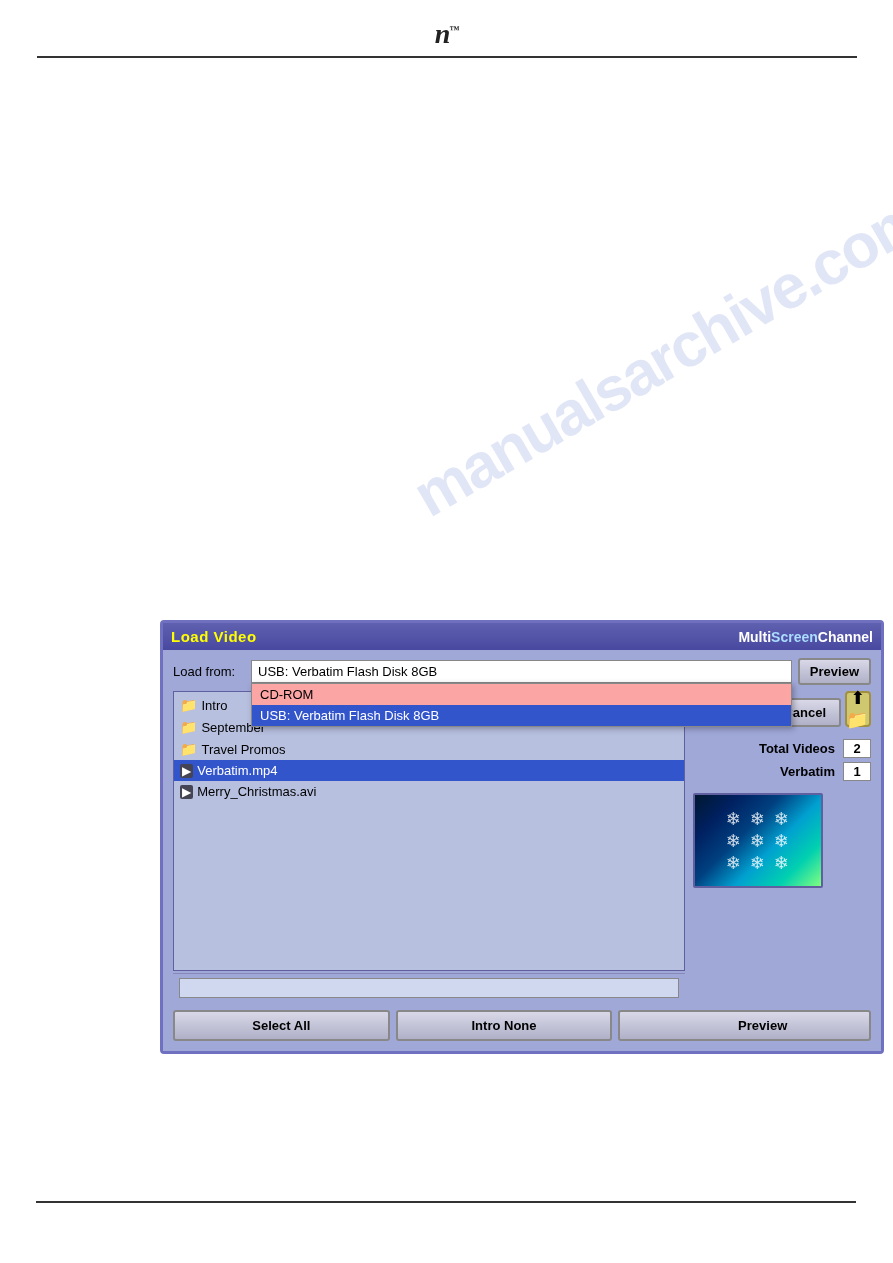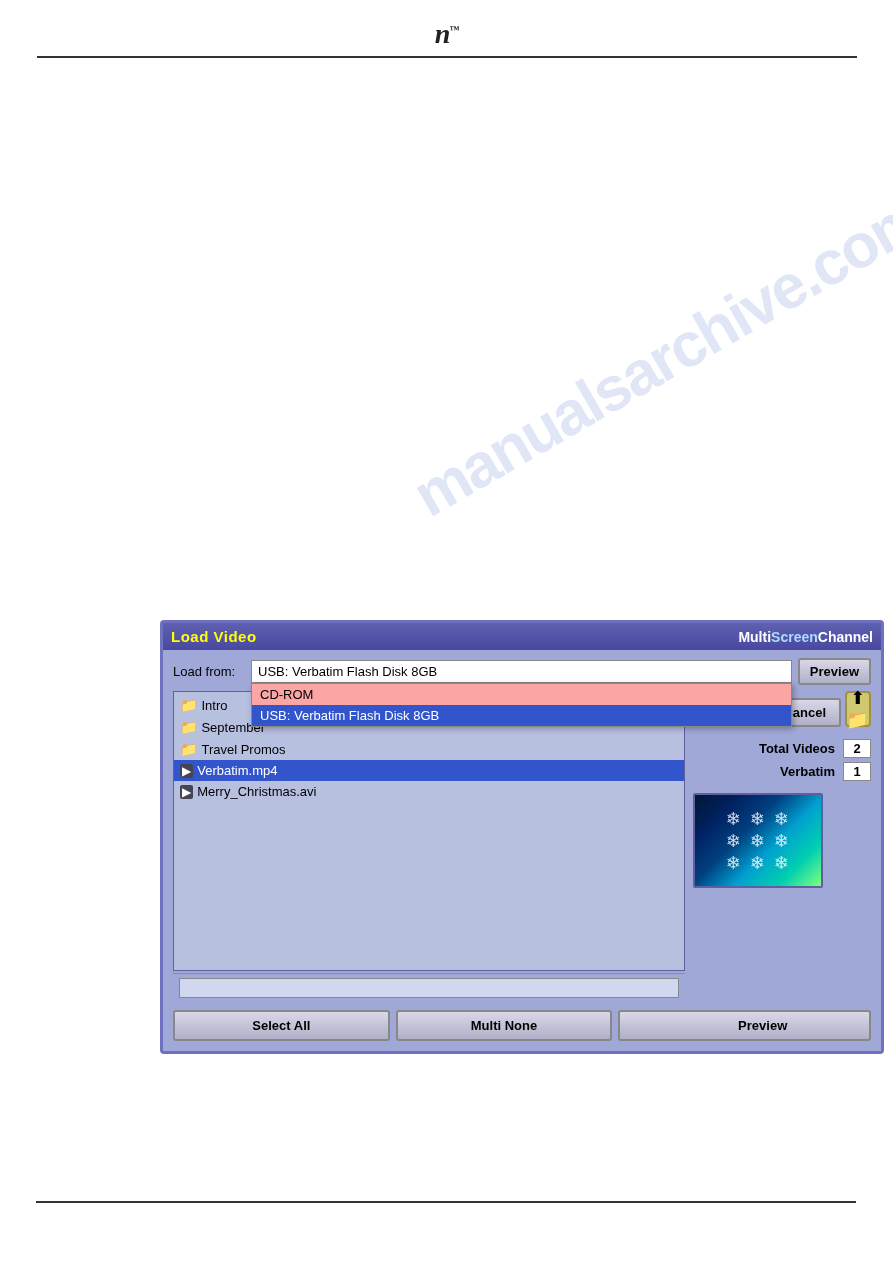--- a/index.html
+++ b/index.html
@@ -513,20 +513,20 @@
           <div class="preview-box">
             <div class="preview-snowflakes">
               ❄ ❄ ❄<br>❄ ❄ ❄<br>❄ ❄ ❄
             </div>
           </div>
         </div>
       </div>
 
       <div class="bottom-buttons">
         <button class="bottom-btn">Select All</button>
-        <button class="bottom-btn">Multi None</button>
+        <button class="bottom-btn">Intro None</button>
         <button class="bottom-btn preview-btn">Preview</button>
       </div>
     </div>
   </div>
 </div>
 
 <div class="footer-line"></div>
 
 </body></html>

